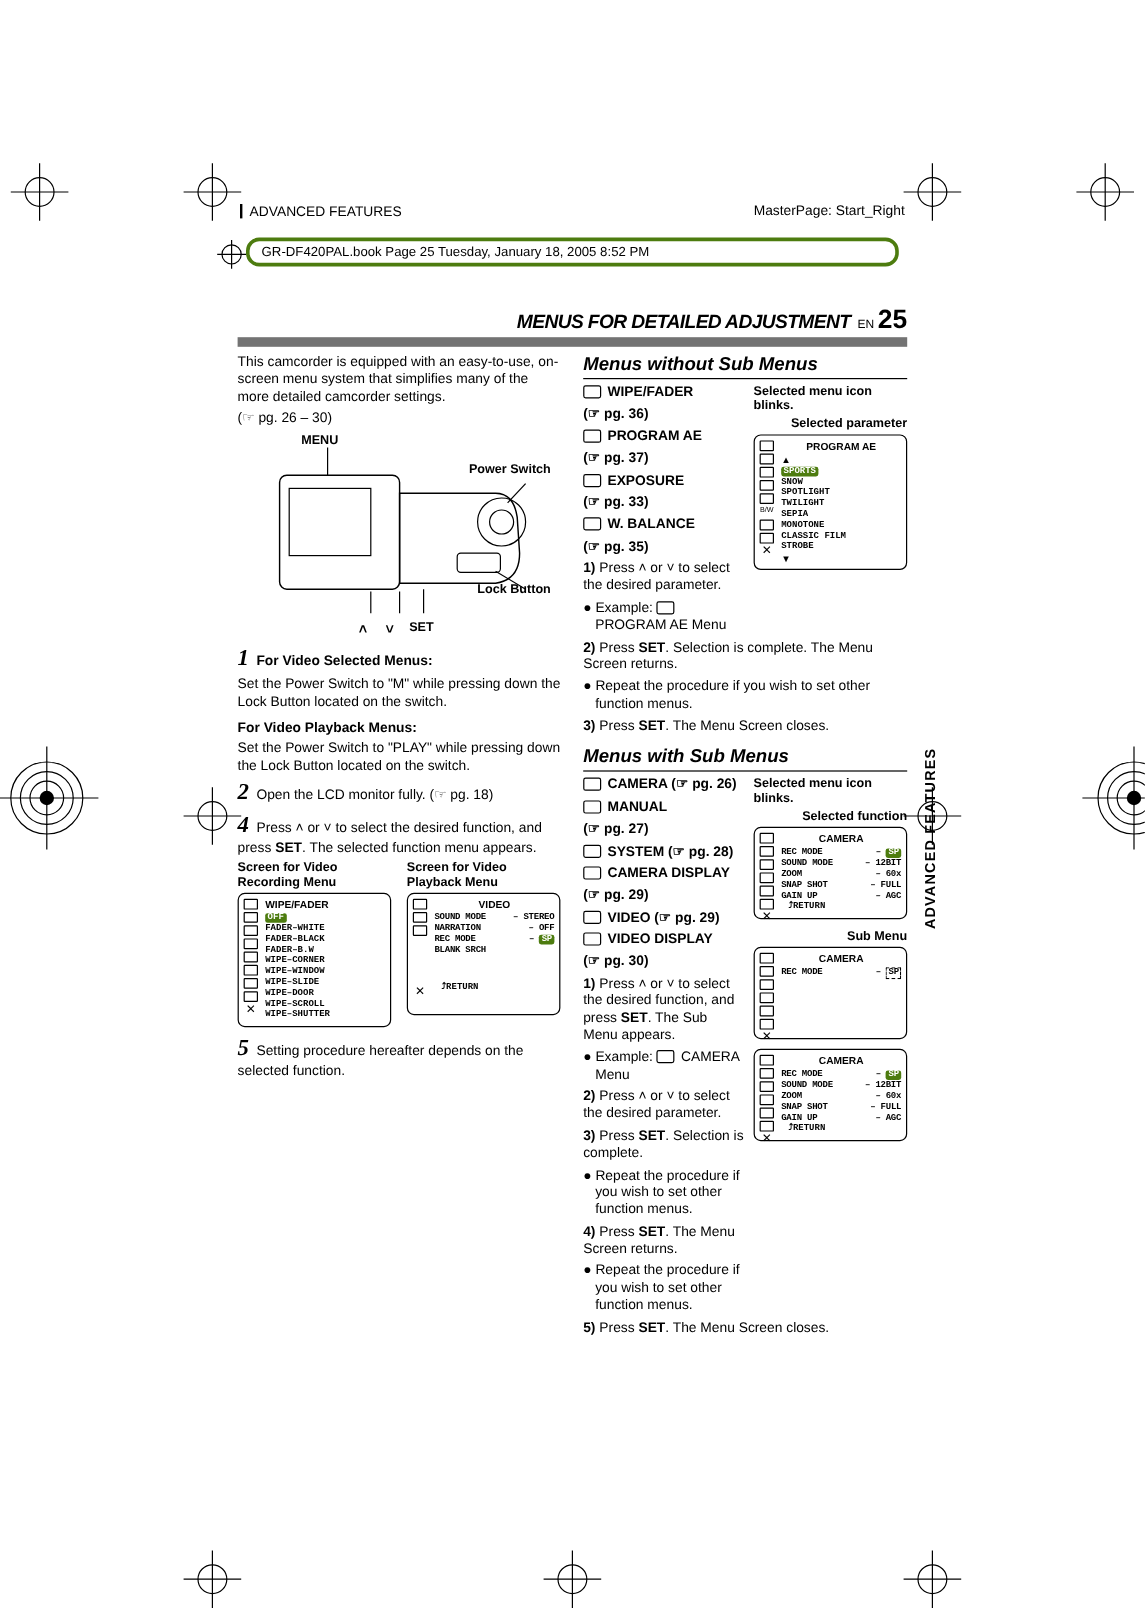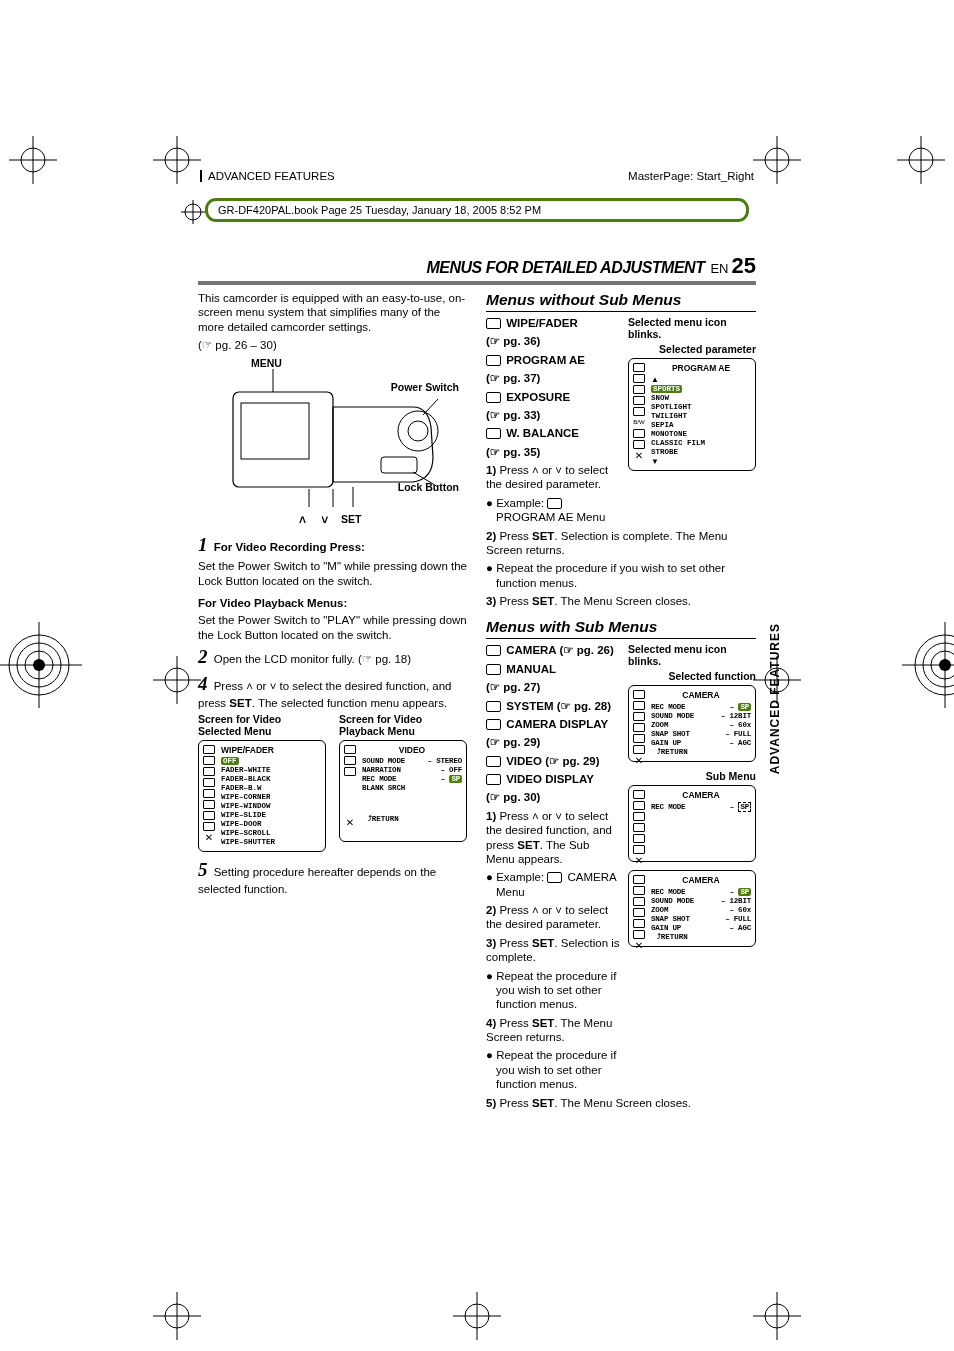--- a/index.html
+++ b/index.html
@@ -24,23 +24,23 @@
   .hdr-row .vbar { display: inline-block; width: 2px; height: 12px; background: #000; margin-right: 6px; vertical-align: -2px; }
   .file-line { position: absolute; top: 198px; left: 205px; right: 205px; border: 3px solid #4d7c0f; border-radius: 11px; padding: 3px 44px 3px 10px; font-size: 11px; }
   .file-line .regicon { position: absolute; left: -28px; top: -2px; width: 26px; height: 26px; }
 
   .content { position: absolute; left: 198px; right: 198px; top: 253px; }
 
   
   .cols { display: flex; gap: 18px; }
   .col { width: 50%; }
 
-  .section-head-row { display: flex; justify-content: flex-end; align-items: baseline; border-bottom: 4px solid #737373; padding-bottom: 2px; margin-bottom: 6px; }
+  .section-head-row { display: flex; justify-content: flex-end; align-items: baseline; border-bottom: 8px solid #737373; padding-bottom: 2px; margin-bottom: 6px; }
   .section-head-row .shtxt { font-family: "Arial Narrow", Arial, sans-serif; font-style: italic; font-weight: 700; font-size: 16px; letter-spacing: -.5px; }
-  .section-head-row .en { font-size: 13px; margin: 0 3px 0 6px; vertical-align: 6px; }
+  .section-head-row .en { font-size: 10px; margin: 0 3px 0 6px; vertical-align: 6px; }
   .section-head-row .pgno { font-size: 22px; font-weight: 700; }
 
   .h2 { font-family: "Arial Narrow", Arial, sans-serif; font-weight: 700; font-style: italic; font-size: 18px; letter-spacing: -.4px; border-left: 6px solid #000; padding-left: 6px; margin: 2px 0 6px; line-height: 1.1; }
   .h3 { font-family: "Arial Narrow", Arial, sans-serif; font-weight: 700; font-style: italic; font-size: 15.5px; border-bottom: 1px solid #000; padding-bottom: 2px; margin-bottom: 4px; }
 
   p { margin: 0 0 4px; font-size: 11.5px; line-height: 1.25; }
   .bold { font-weight: 700; }
 
   .bignum { font-family: Georgia, "Times New Roman", serif; font-weight: 700; font-size: 19px; font-style: italic; margin-right: 3px; }
 
@@ -197,31 +197,31 @@
             <line x1="140" y1="150" x2="140" y2="130" stroke="#000"></line>
           </svg>
           <div class="cam-label cam-menu">MENU</div>
           <div class="cam-label cam-power">Power Switch</div>
           <div class="cam-label cam-lock">Lock Button</div>
           <div class="cam-label cam-set">SET</div>
           <div class="cam-label cam-arrows">˄   ˅</div>
         </div>
 
         <div class="stepblock">
-          <p><span class="bignum">1</span> <span class="bold">For Video Recording Press:</span></p>
+          <p><span class="bignum">1</span> <span class="bold">For Video Selected Menus:</span></p>
           <p>Set the Power Switch to "M" while pressing down the Lock Button located on the switch.</p>
           <p style="margin-top:8px"><span class="bold">For Video Playback Menus:</span></p>
           <p>Set the Power Switch to "PLAY" while pressing down the Lock Button located on the switch.</p>
           <p><span class="bignum">2</span> <span>Open the LCD monitor fully. (☞ pg. 18)</span></p>
           <p><span class="bignum">4</span> <span><span>Press ˄ or ˅ to select the desired function, and press </span><span class="bold">SET</span><span>. The selected function menu appears.</span></span></p>
         </div>
 
         <div class="screens-row">
           <div style="width:50%">
-            <div class="sc-cap">Screen for Video Selected Menu</div>
+            <div class="sc-cap">Screen for Video Recording Menu</div>
             <div class="menu-box-outer">
               <div class="menu-box-imgarea tall">
                 <div class="sidebar-icons">
                     <span></span>
                     <span></span>
                     <span></span>
                     <span></span>
                     <span></span>
                     <span></span>
                     <span></span>

